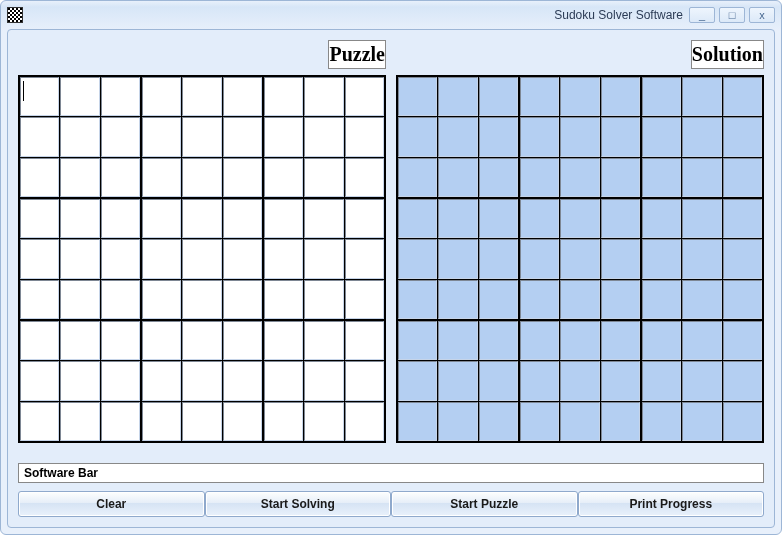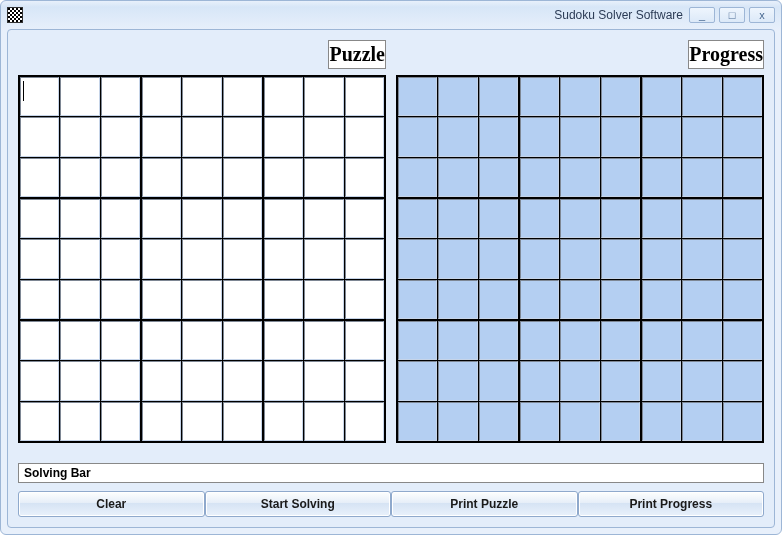--- a/index.html
+++ b/index.html
@@ -258,21 +258,21 @@
               <div class="cell"></div>
               <div class="cell"></div>
               <div class="cell"></div>
               <div class="cell"></div>
               <div class="cell"></div>
             </div>
           </div>
       </div>
 
       <div class="panel">
-        <div class="panel-header">Progress</div>
+        <div class="panel-header">Solution</div>
         <div class="grid-wrap solution" id="solution-grid">
             <div class="box">
               <div class="cell"></div>
               <div class="cell"></div>
               <div class="cell"></div>
               <div class="cell"></div>
               <div class="cell"></div>
               <div class="cell"></div>
               <div class="cell"></div>
               <div class="cell"></div>
@@ -364,22 +364,22 @@
               <div class="cell"></div>
               <div class="cell"></div>
               <div class="cell"></div>
               <div class="cell"></div>
             </div>
           </div>
       </div>
 
     </div>
 
-    <div class="progress">Solving Bar</div>
+    <div class="progress">Software Bar</div>
 
     <div class="buttons">
       <button class="btn">Clear</button>
       <button class="btn">Start Solving</button>
-      <button class="btn">Print Puzzle</button>
+      <button class="btn">Start Puzzle</button>
       <button class="btn">Print Progress</button>
     </div>
   </div>
 </div>
 
 </body></html>

